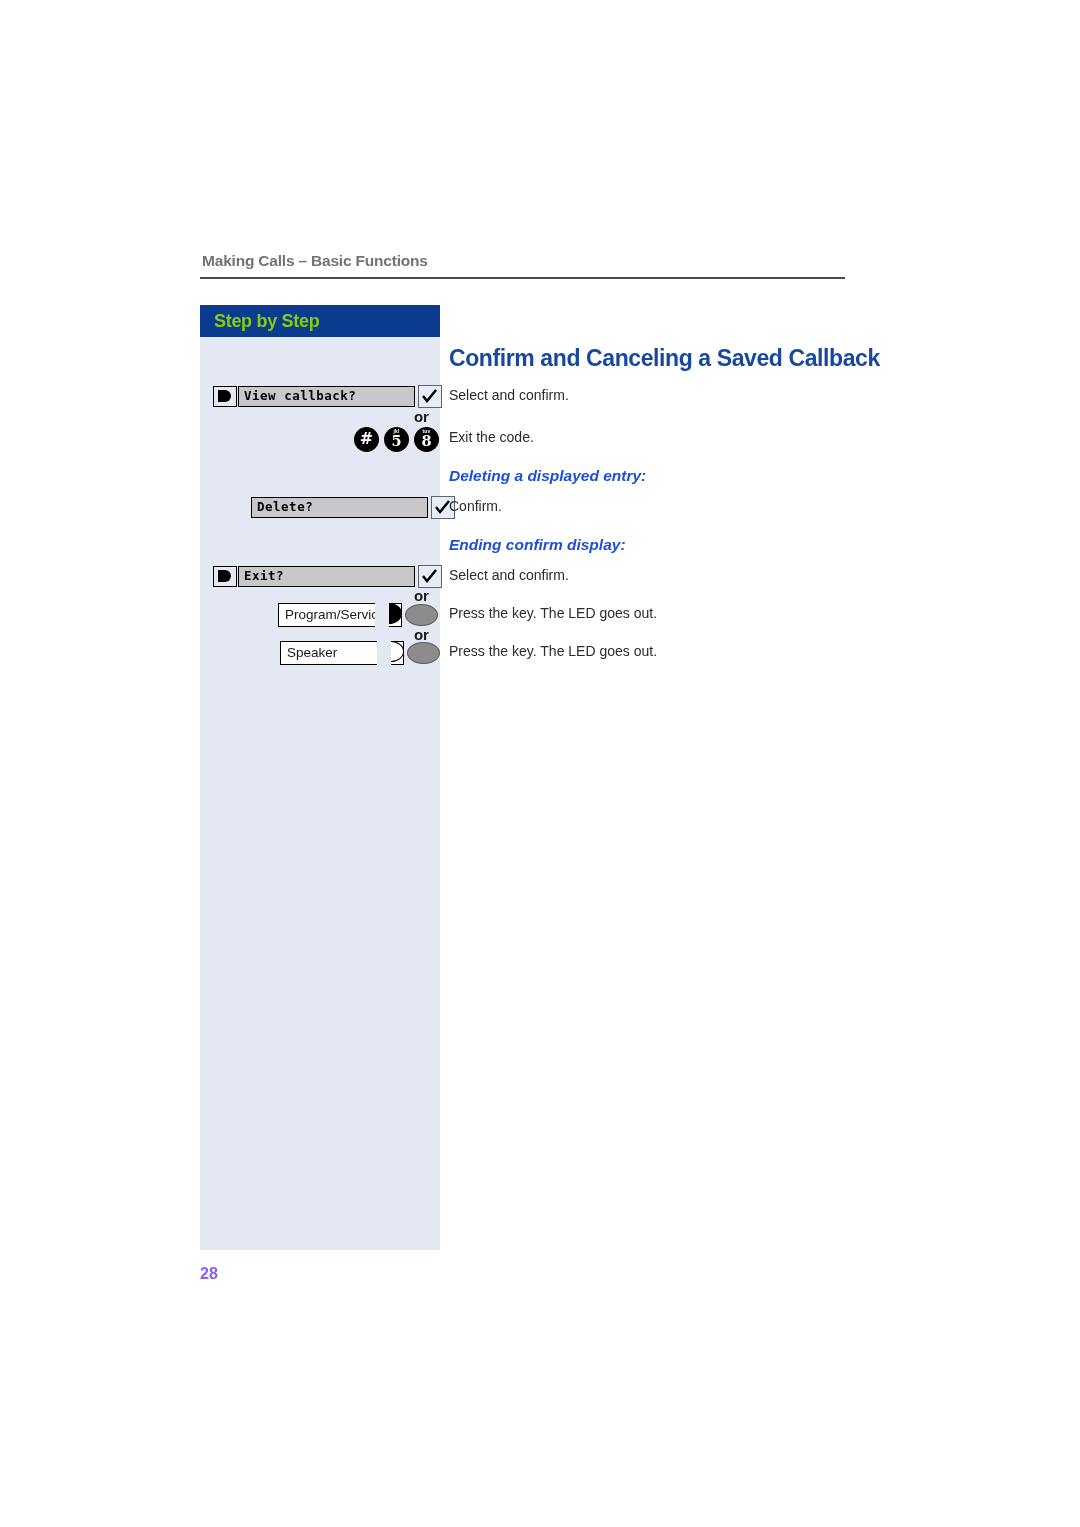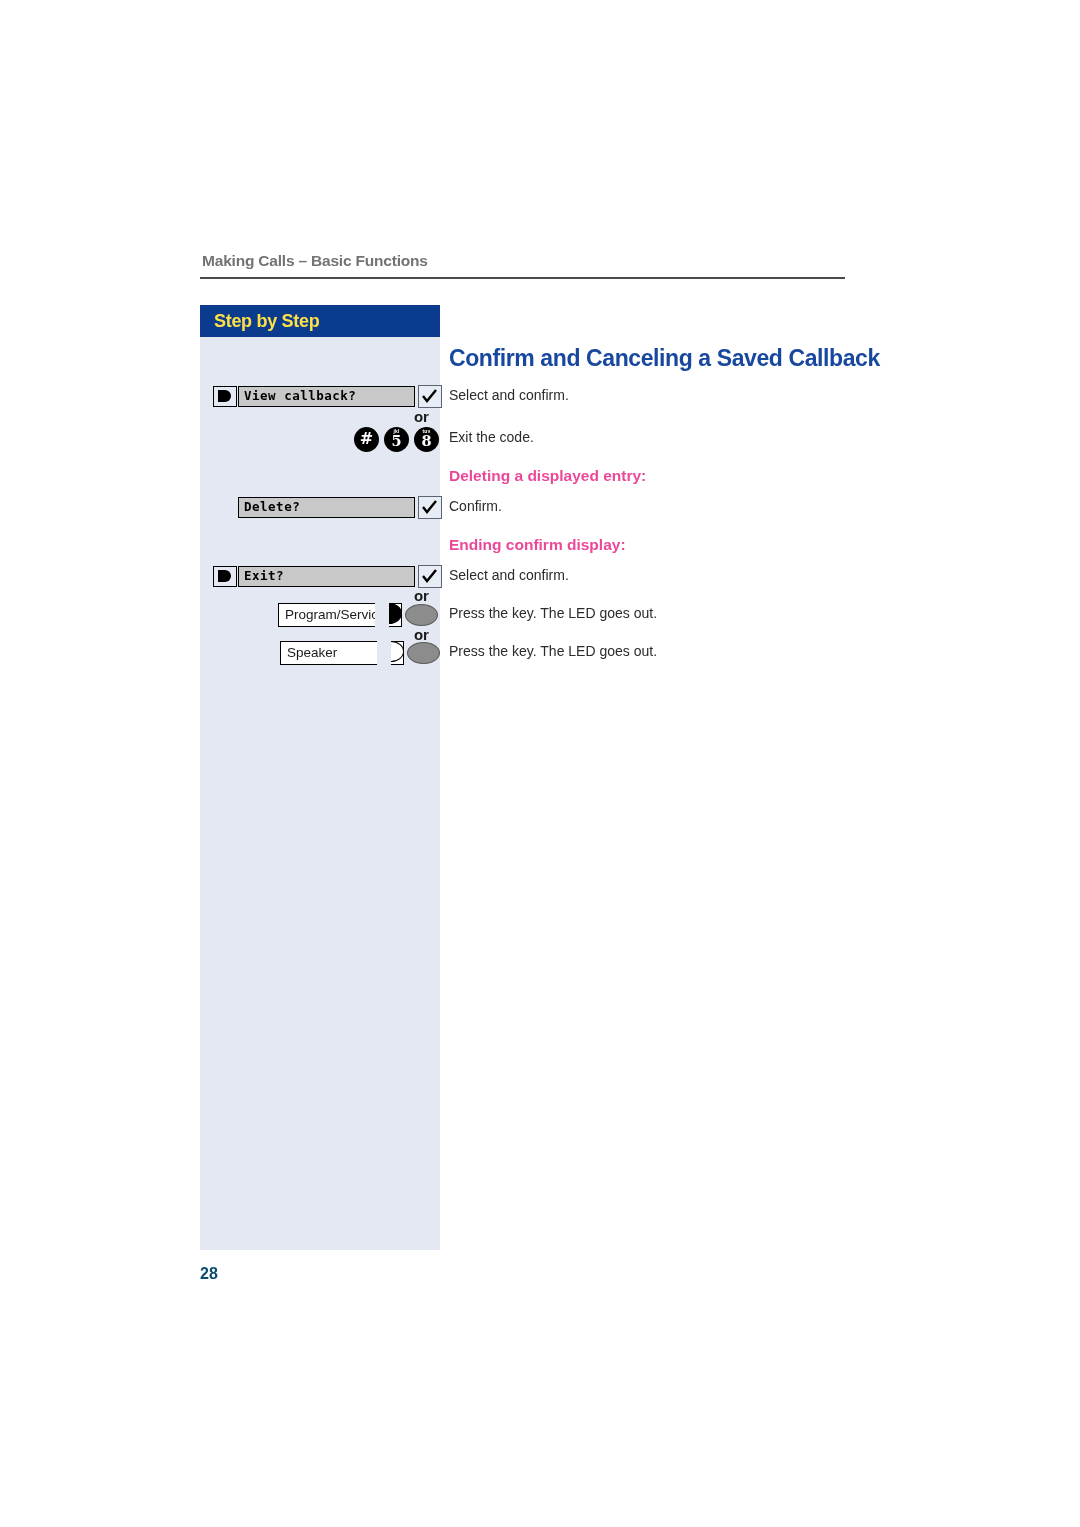--- a/index.html
+++ b/index.html
@@ -58,21 +58,21 @@
     width: 240px;
     height: 32px;
     background: #0b3b8c;
   }
   .sidebar-header-label {
     position: absolute;
     left: 14px;
     top: 6px;
     font-size: 18px;
     font-weight: bold;
-    color: #fde047;
+    color: #84cc16;
     letter-spacing: -0.3px;
   }
 
   
   .main-title {
     position: absolute;
     left: 449px;
     top: 345px;
     font-size: 23px;
     font-weight: bold;
@@ -87,22 +87,23 @@
     left: 449px;
     font-size: 14px;
     color: #2b2b2b;
     white-space: nowrap;
   }
   .rhead {
     position: absolute;
     left: 449px;
     font-size: 15.5px;
     font-weight: bold;
-    color: #ec4899;
-    white-space: nowrap;
+    color: #1d4ed8;
+    white-space: nowrap;
+    font-style: italic;
   }
 
   
   .softrow {
     position: absolute;
     height: 22px;
   }
   .arrow-icon {
     position: absolute;
     left: 0;
@@ -249,21 +250,21 @@
     box-sizing: border-box;
   }
 
   
   .page-number {
     position: absolute;
     left: 200px;
     top: 1265px;
     font-size: 16px;
     font-weight: bold;
-    color: #0c4a6e;
+    color: #8b5cf6;
   }
 </style>
 </head>
 <body>
 
 <div class="page">
 
   <div class="running-head">Making Calls – Basic Functions</div>
   <div class="head-rule"></div>
 
@@ -298,21 +299,21 @@
     <span class="key" style="left:30px; top:0px;">
       <span class="key-letters">jkl</span>
       <span class="key-digit">5</span>
     </span>
     <span class="key" style="left:60px; top:0px;">
       <span class="key-letters">tuv</span>
       <span class="key-digit">8</span>
     </span>
   </div>
 
-  <div class="softrow" style="left:213px; top:497px; width:226px;">
+  <div class="softrow" style="left:226px; top:497px; width:226px;">
     <span class="lcd-field" style="left:25px; width:177px;">Delete?</span>
     <span class="check-btn" style="left:205px;">
       <svg width="21" height="20" viewBox="0 0 21 20" style="display:block;">
         <path d="M4 10 L8 15 L17 4" stroke="#000" stroke-width="2.4" fill="none"></path>
       </svg>
     </span>
   </div>
 
   <div class="softrow" style="left:213px; top:566px; width:226px;">
     <span class="arrow-icon">

